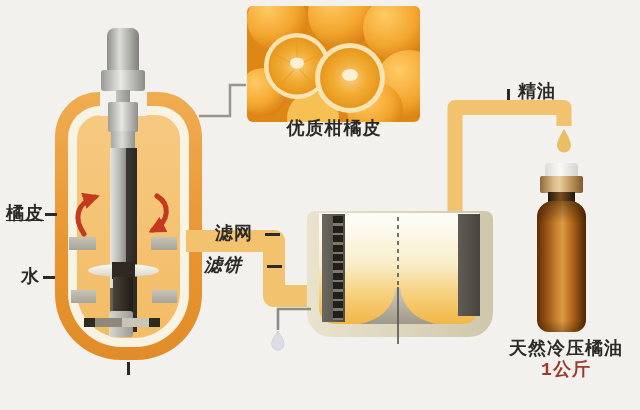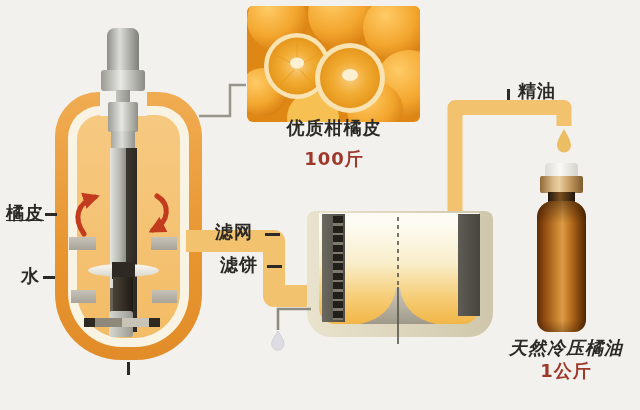--- a/index.html
+++ b/index.html
@@ -126,29 +126,28 @@
 
   <div class="lbl" style="left:6px;top:203px;text-decoration:underline;">橘皮</div>
   <div class="tick" style="left:45px;top:213px;width:12px;height:3px;"></div>
 
   <div class="lbl" style="left:21px;top:266px;">水</div>
   <div class="tick" style="left:43px;top:276px;width:12px;height:3px;"></div>
 
   <div class="tick" style="left:127px;top:362px;width:3px;height:13px;"></div>
 
   <div class="lbl ctr" style="left:250px;top:118px;width:168px;">优质柑橘皮</div>
-  <div class="lbl ctr red" style="left:250px;top:149px;width:168px;">100斤</div>
 
-  <div class="lbl" style="left:215px;top:223px;font-family:Liberation Serif, serif;">滤网</div>
+  <div class="lbl" style="left:215px;top:223px;">滤网</div>
   <div class="tick" style="left:265px;top:233px;width:15px;height:3px;"></div>
 
-  <div class="lbl" style="left:220px;top:255px;">滤饼</div>
+  <div class="lbl" style="left:204px;top:255px;font-style:italic;">滤饼</div>
   <div class="tick" style="left:267px;top:265px;width:15px;height:3px;"></div>
 
 
 
   <div class="lbl ctr" style="left:487px;top:81px;width:44px;margin-left:28px;">精油</div>
   <div class="tick" style="left:507px;top:89px;width:3px;height:11px;"></div>
 
-  <div class="lbl ctr" style="left:496px;top:338px;width:140px;font-style:italic;">天然冷压橘油</div>
-  <div class="lbl ctr red" style="left:496px;top:361px;width:140px;">1公斤</div>
+  <div class="lbl ctr" style="left:496px;top:338px;width:140px;">天然冷压橘油</div>
+  <div class="lbl ctr red" style="left:496px;top:361px;width:140px;font-family:Liberation Mono, monospace;">1公斤</div>
 
 </div>
 
 </body></html>

